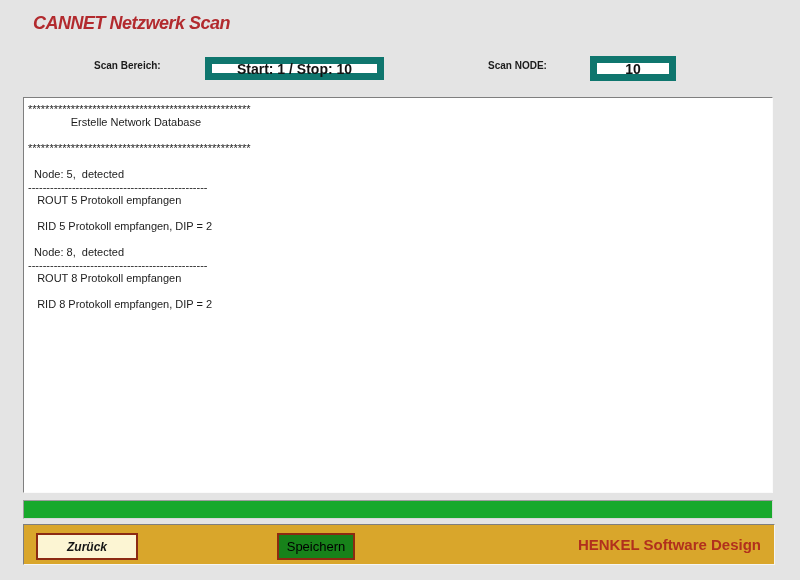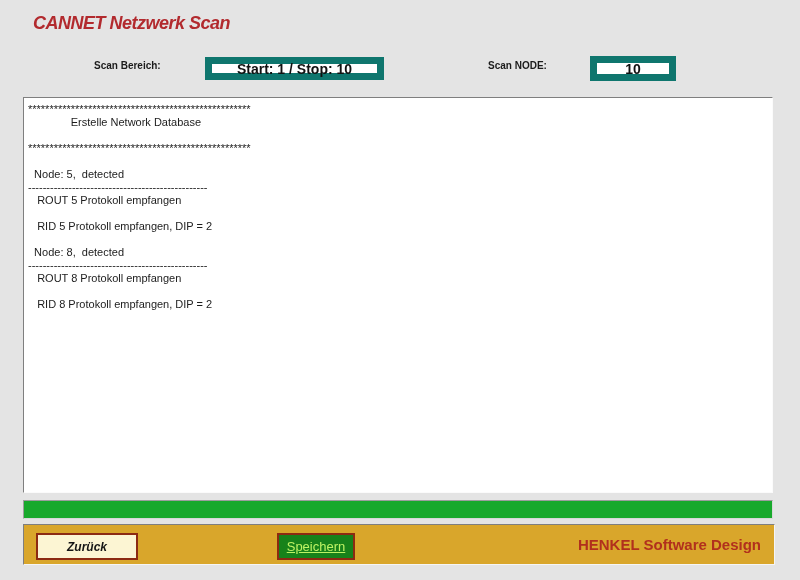--- a/index.html
+++ b/index.html
@@ -130,22 +130,21 @@
     background: #fcf5d3;
     font-size: 14px;
     font-weight: bold;
     color: #141414;
   }
   .btn-save {
     left: 253px;
     width: 78px;
     background: #17821a;
     font-size: 13px;
-    color: #bef264;
-    text-decoration: underline;
+    color: #000000;
   }
   .brand {
     position: absolute;
     right: 13px;
     top: 0;
     height: 100%;
     display: flex;
     align-items: center;
     font-size: 15px;
     font-weight: bold;

